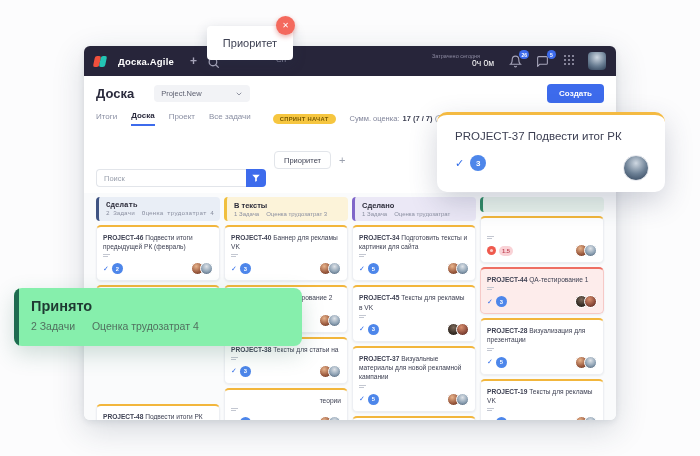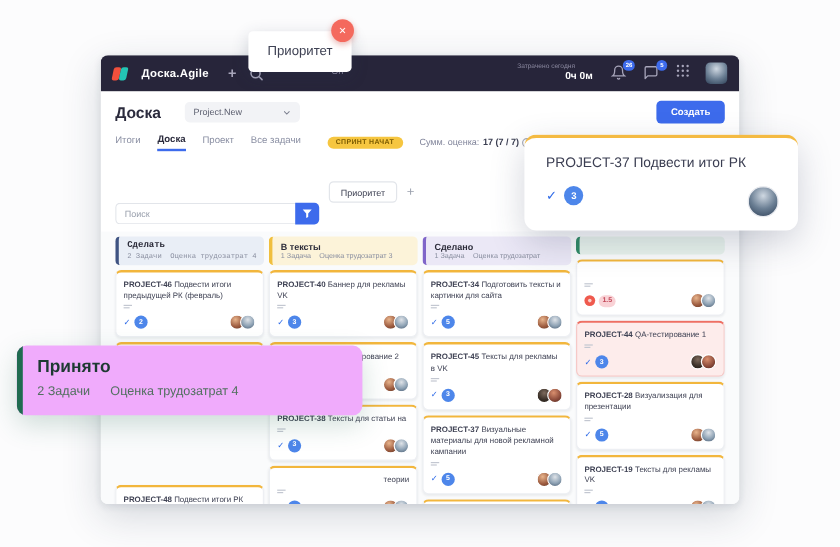--- a/index.html
+++ b/index.html
@@ -24,21 +24,21 @@
   .logo { position:relative; width:14px; height:13px; flex:0 0 auto; }
   .logo::before { content:""; position:absolute; left:0; top:1px; width:6px; height:11px; background:#f0503c; border-radius:2px; transform:skewX(-12deg); }
   .logo::after  { content:""; position:absolute; left:6px; top:1px; width:6px; height:11px; background:#23c4b4; border-radius:2px; transform:skewX(-12deg); }
   .appname { color:#fff; font-size:9.5px; font-weight:bold; letter-spacing:.2px; }
   .tb-plus { color:#9visible; color:#a7a5ba; font-size:12px; font-weight:bold; margin-left:6px; }
   .tb-icon { width:13px; height:13px; display:inline-block; }
   .tb-frag { position:absolute; left:192px; top:9px; color:#8f8da4; font-size:8px; }
   .tb-right { position:absolute; right:10px; top:0; height:30px; display:flex; align-items:center; gap:13px; }
   .time-block { text-align:left; line-height:1.1; margin-right:2px; }
   .time-label { font-size:5.5px; color:#8b89a0; }
-  .time-value { font-size:8.5px; color:#fff; font-weight:bold;padding-left:40px; }
+  .time-value { font-size:8.5px; color:#fff; font-weight:normal;padding-left:40px; }
   .badge-wrap { position:relative; width:14px; height:14px; }
   .tb-badge {
     position:absolute; top:-4px; right:-6px; min-width:9px; height:9px; padding:0 2px;
     background:#3d6bec; color:#fff; font-size:5px; border-radius:5px;
     display:flex; align-items:center; justify-content:center; font-weight:bold;
   }
   .tb-avatar {
     width:18px; height:18px; border-radius:4px;
     background:radial-gradient(circle at 50% 30%, #cfd8e2, #6b7f94 55%, #2e4057);
   }
@@ -158,21 +158,21 @@
     width:16px; height:16px; border-radius:50%; background:#4d86ea; color:#fff;
     font-size:8px; font-weight:bold; display:flex; align-items:center; justify-content:center;
   }
   .popup-avatar {
     position:absolute; right:16px; bottom:11px; width:26px; height:26px; border-radius:50%;
     background:radial-gradient(circle at 50% 30%, #cfd8e2, #6b7f94 52%, #2e4057);
     border:1px solid #e8eaef;
   }
   .accepted {
     position:absolute; left:14px; top:288px; width:288px; height:58px; z-index:10;
-    background:#f0abfc; border-radius:8px; overflow:hidden; cursor:pointer;
+    background:#86efac; border-radius:8px; overflow:hidden; cursor:pointer;
     box-shadow:0 8px 22px rgba(46,110,85,.22); padding:10px 0 0 17px;
   }
   .accepted-bar { position:absolute; left:0; top:0; bottom:0; width:5px; background:#1f6b50; }
   .accepted-title { font-size:14.5px; font-weight:bold; color:#1e3a32; }
   .accepted-sub { font-size:10.5px; color:#51705f; margin-top:6px; }
   .accepted-sub span + span { margin-left:14px; }
 </style>
 </head>
 <body>
 

